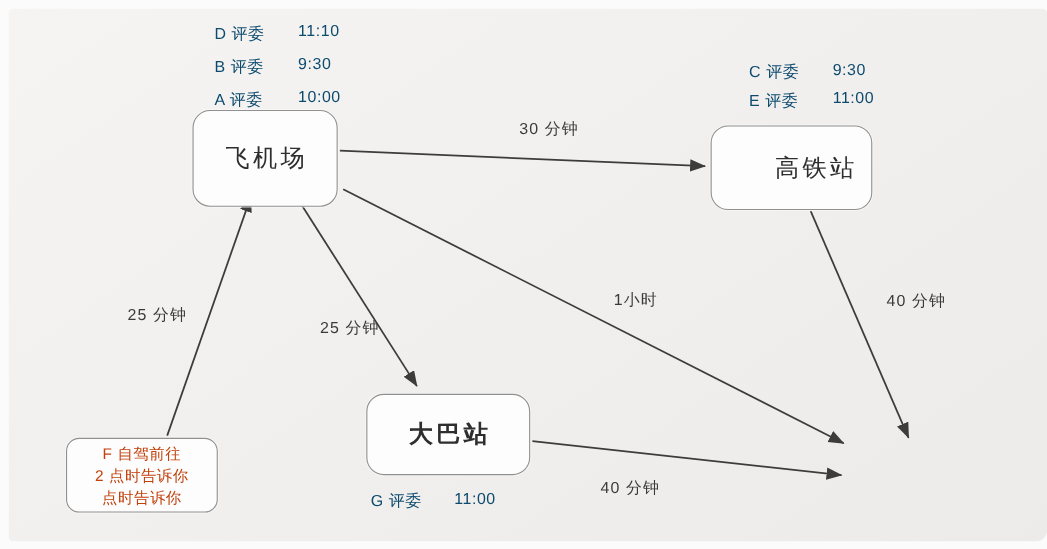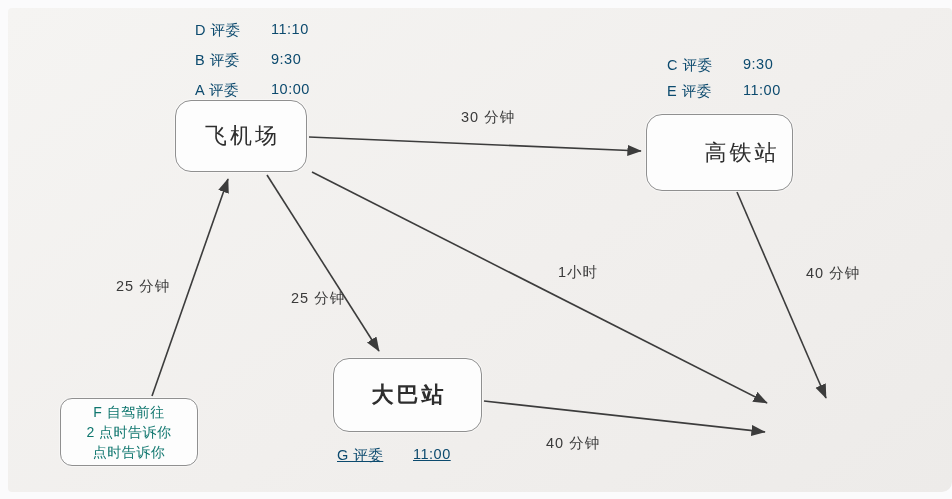--- a/index.html
+++ b/index.html
@@ -20,40 +20,40 @@
     position: absolute; z-index: 2;
     background: #fdfdfd;
     border: 1.6px solid #909090;
     border-radius: 16px;
     display: flex; align-items: center; justify-content: center;
     font-size: 22px; letter-spacing: 3px; color: #2e2e2e;
     box-shadow: 0 0 0 1px rgba(255,255,255,0.4);
   }
   .node span { transform: translateX(1.5px); }
 
-  .node-airport { left: 175px; top: 100px; width: 132px; height: 72px; }
+  .node-airport { left: 175px; top: 100px; width: 132px; height: 88px; }
   .node-rail    { left: 646px; top: 114px; width: 147px; height: 77px; padding-left: 42px; }
   .node-bus     { left: 333px; top: 358px; width: 149px; height: 74px; font-weight: bold; }
   .node-school  { left: 772px; top: 403px; width: 151px; height: 76px; }
 
   .node-note {
     left: 60px; top: 398px; width: 138px; height: 68px;
     border-radius: 12px; flex-direction: column;
     font-size: 14px; letter-spacing: 0.5px; line-height: 1.45;
-    text-align: center; color: #0f766e;
+    text-align: center; color: #c2410c;
   }
 
   .judges { position: absolute; z-index: 2; display: grid; grid-template-columns: 58px auto; column-gap: 18px; font-size: 14.5px; color: #0c4a6e; letter-spacing: 0.5px; }
   .judges-airport { left: 195px; top: 21px; row-gap: 11px; }
-  .judges-rail    { left: 667px; top: 56px; row-gap: 7px; }
-  .judges-bus     { left: 337px; top: 446px; text-decoration: underline; }
+  .judges-rail    { left: 681px; top: 56px; row-gap: 7px; }
+  .judges-bus     { left: 337px; top: 446px; }
   .judges .t { text-align: left; }
 
   .edge-label { position: absolute; z-index: 3; font-size: 14.5px; color: #3a3a3a; letter-spacing: 1px; white-space: nowrap; }
-  .lbl-airport-rail  { left: 461px; top: 108px; text-align: center; }
+  .lbl-airport-rail  { left: 472px; top: 108px; text-align: center; }
   .lbl-airport-bus   { left: 291px; top: 289px; }
   .lbl-airport-school{ left: 558px; top: 263px; }
   .lbl-note-airport  { left: 116px; top: 277px; }
   .lbl-rail-school   { left: 806px; top: 264px; }
   .lbl-bus-school    { left: 546px; top: 434px; }
 </style>
 </head>
 <body>
 
 <div class="stage">

